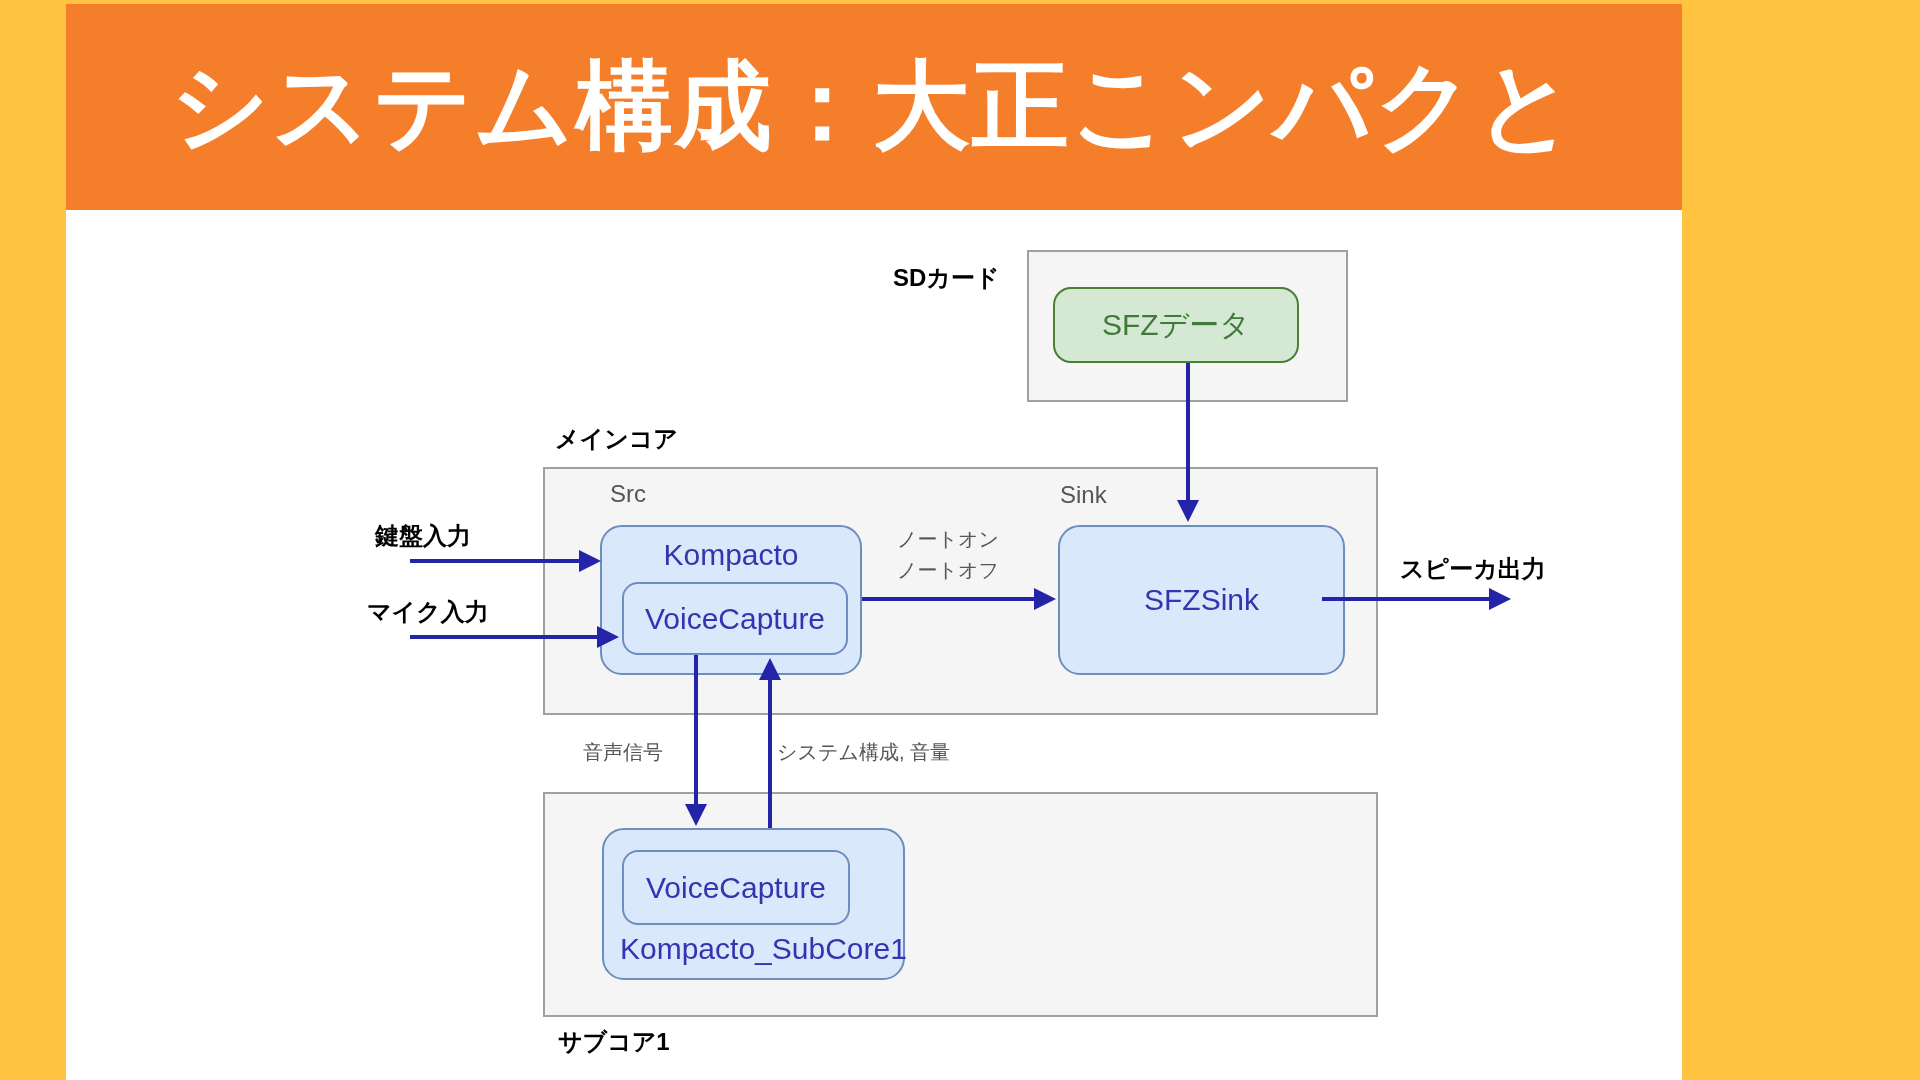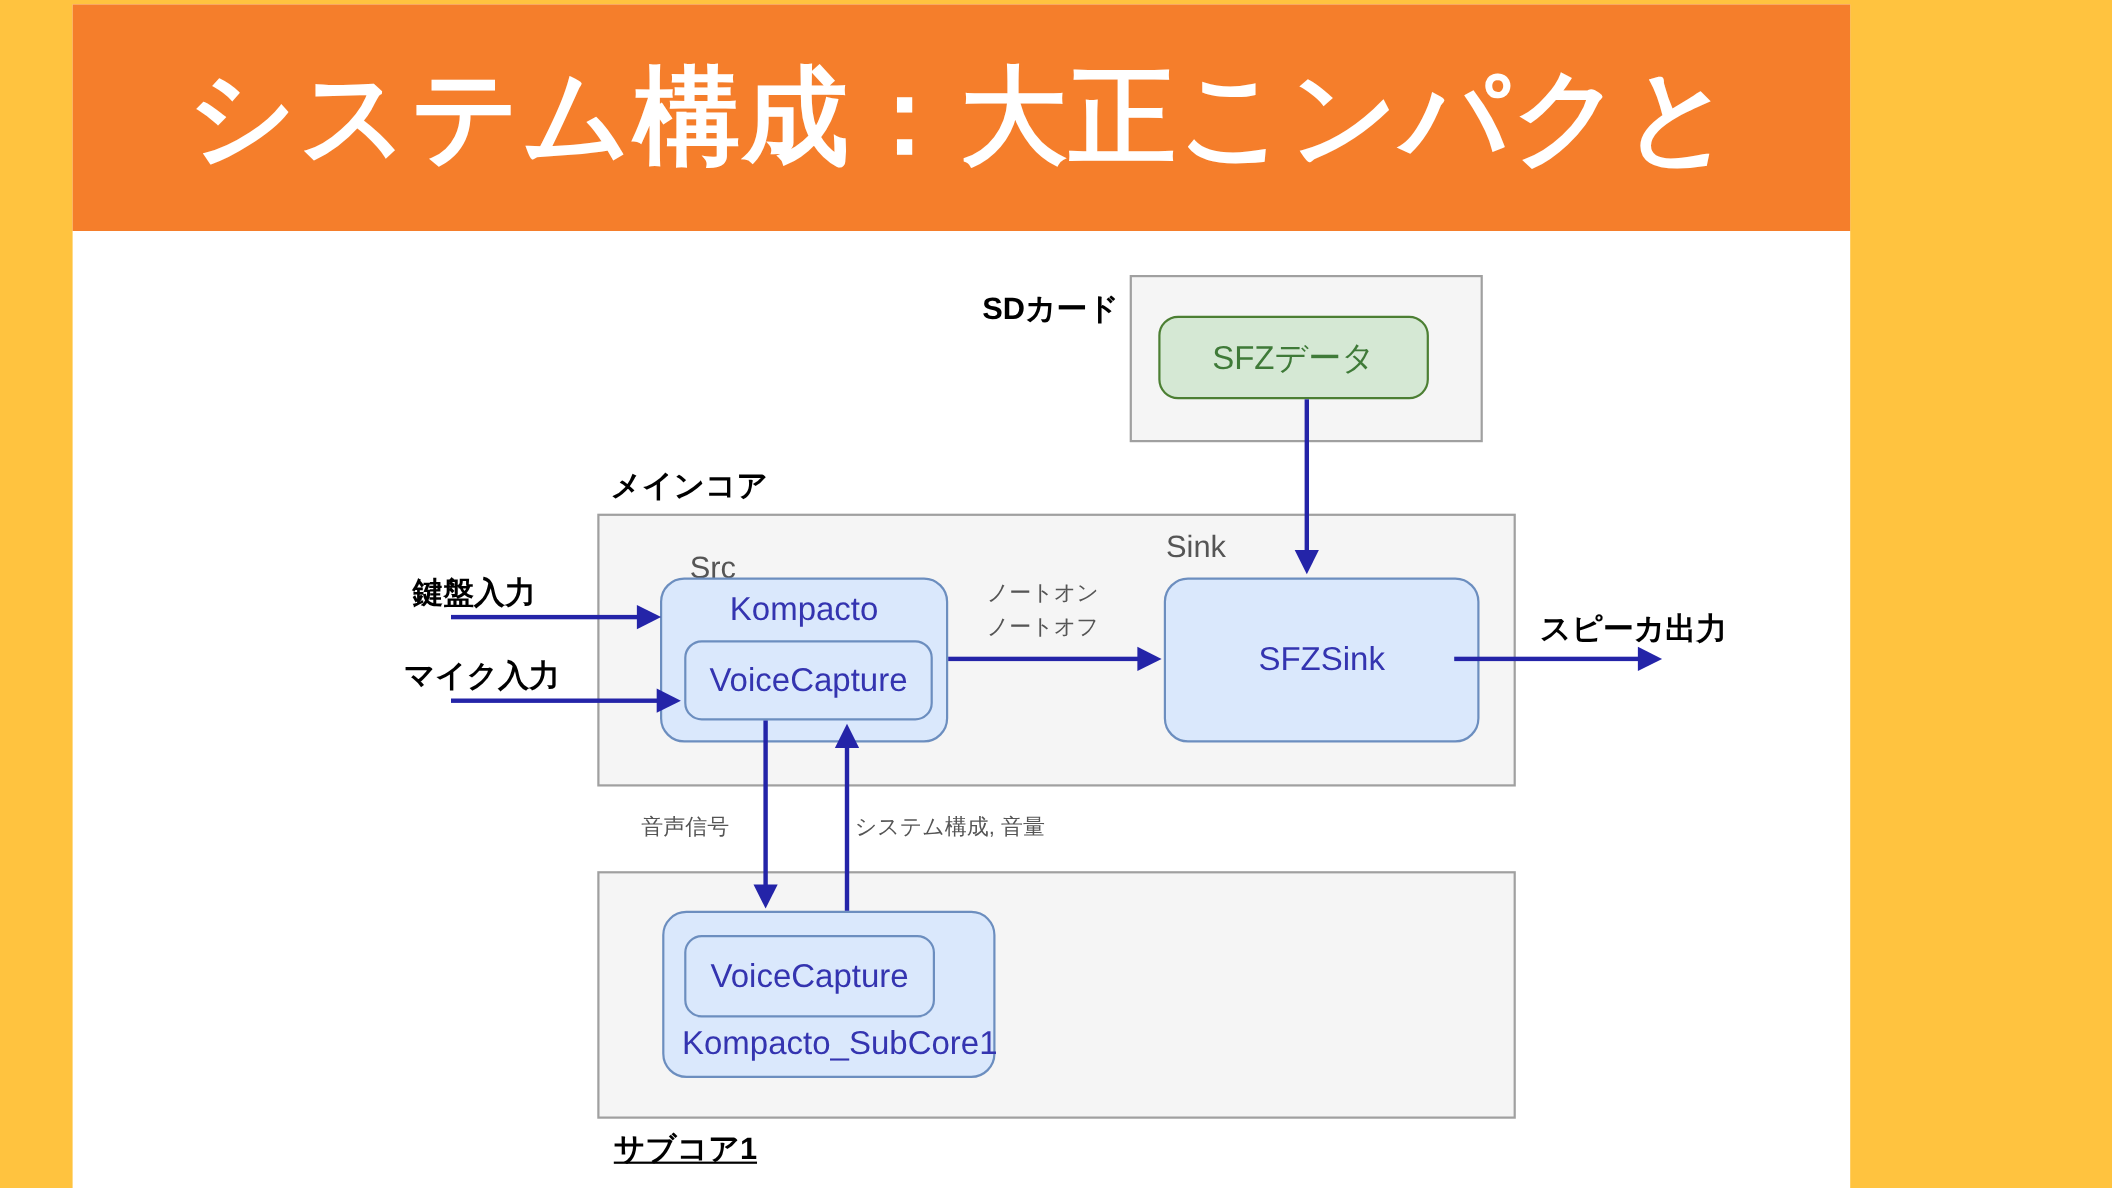--- a/index.html
+++ b/index.html
@@ -59,21 +59,21 @@
   .node.rounded-md{border-radius:16px;}
   .center{display:flex;align-items:center;justify-content:center;}
   .green-node{
     background:var(--green-fill);
     border:2.5px solid var(--green-border);
     color:var(--green-text);
     border-radius:18px;
     font-size:30px;
   }
   .lbl{
-    font-size:28px;
+    font-size:24px;
     color:#000000;
     font-weight:bold;
     white-space:nowrap;
   }
   .lbl.gray{
     color:var(--gray-label);
     font-weight:normal;
   }
   .edge-lbl{
     font-size:20px;
@@ -129,36 +129,36 @@
 <div class="layer">
 
   <div class="abs container" style="left:1027px;top:250px;width:321px;height:152px;"></div>
   <div class="abs lbl" style="left:893px;top:262px;">SDカード</div>
   <div class="abs green-node center" style="left:1053px;top:287px;width:246px;height:76px;">
     <span>SFZデータ</span>
   </div>
 
   <div class="abs container" style="left:543px;top:467px;width:835px;height:248px;"></div>
   <div class="abs lbl" style="left:555px;top:423px;">メインコア</div>
-  <div class="abs lbl gray" style="left:610px;top:500px;margin-left:17px;">Src</div>
+  <div class="abs lbl gray" style="left:610px;top:480px;">Src</div>
   <div class="abs lbl gray" style="left:1060px;top:481px;">Sink</div>
 
   <div class="abs node rounded-lg" style="left:600px;top:525px;width:262px;height:150px;">
     <div class="node-title">Kompacto</div>
     <div class="node rounded-md center" style="position:absolute;left:20px;top:55px;width:226px;height:73px;">
       <span>VoiceCapture</span>
     </div>
   </div>
 
   <div class="abs node rounded-lg center" style="left:1058px;top:525px;width:287px;height:150px;">
     <span>SFZSink</span>
   </div>
 
   <div class="abs container" style="left:543px;top:792px;width:835px;height:225px;"></div>
-  <div class="abs lbl" style="left:558px;top:1026px;text-decoration:underline;">サブコア1</div>
+  <div class="abs lbl" style="left:558px;top:1026px;">サブコア1</div>
 
   <div class="abs node rounded-lg" style="left:602px;top:828px;width:303px;height:152px;">
     <div class="node rounded-md center" style="position:absolute;left:18px;top:20px;width:228px;height:75px;">
       <span>VoiceCapture</span>
     </div>
     <div class="node-bottom">Kompacto_SubCore1</div>
   </div>
 
   <div class="abs lbl" style="left:375px;top:520px;">鍵盤入力</div>
   <div class="abs lbl" style="left:367px;top:596px;">マイク入力</div>

